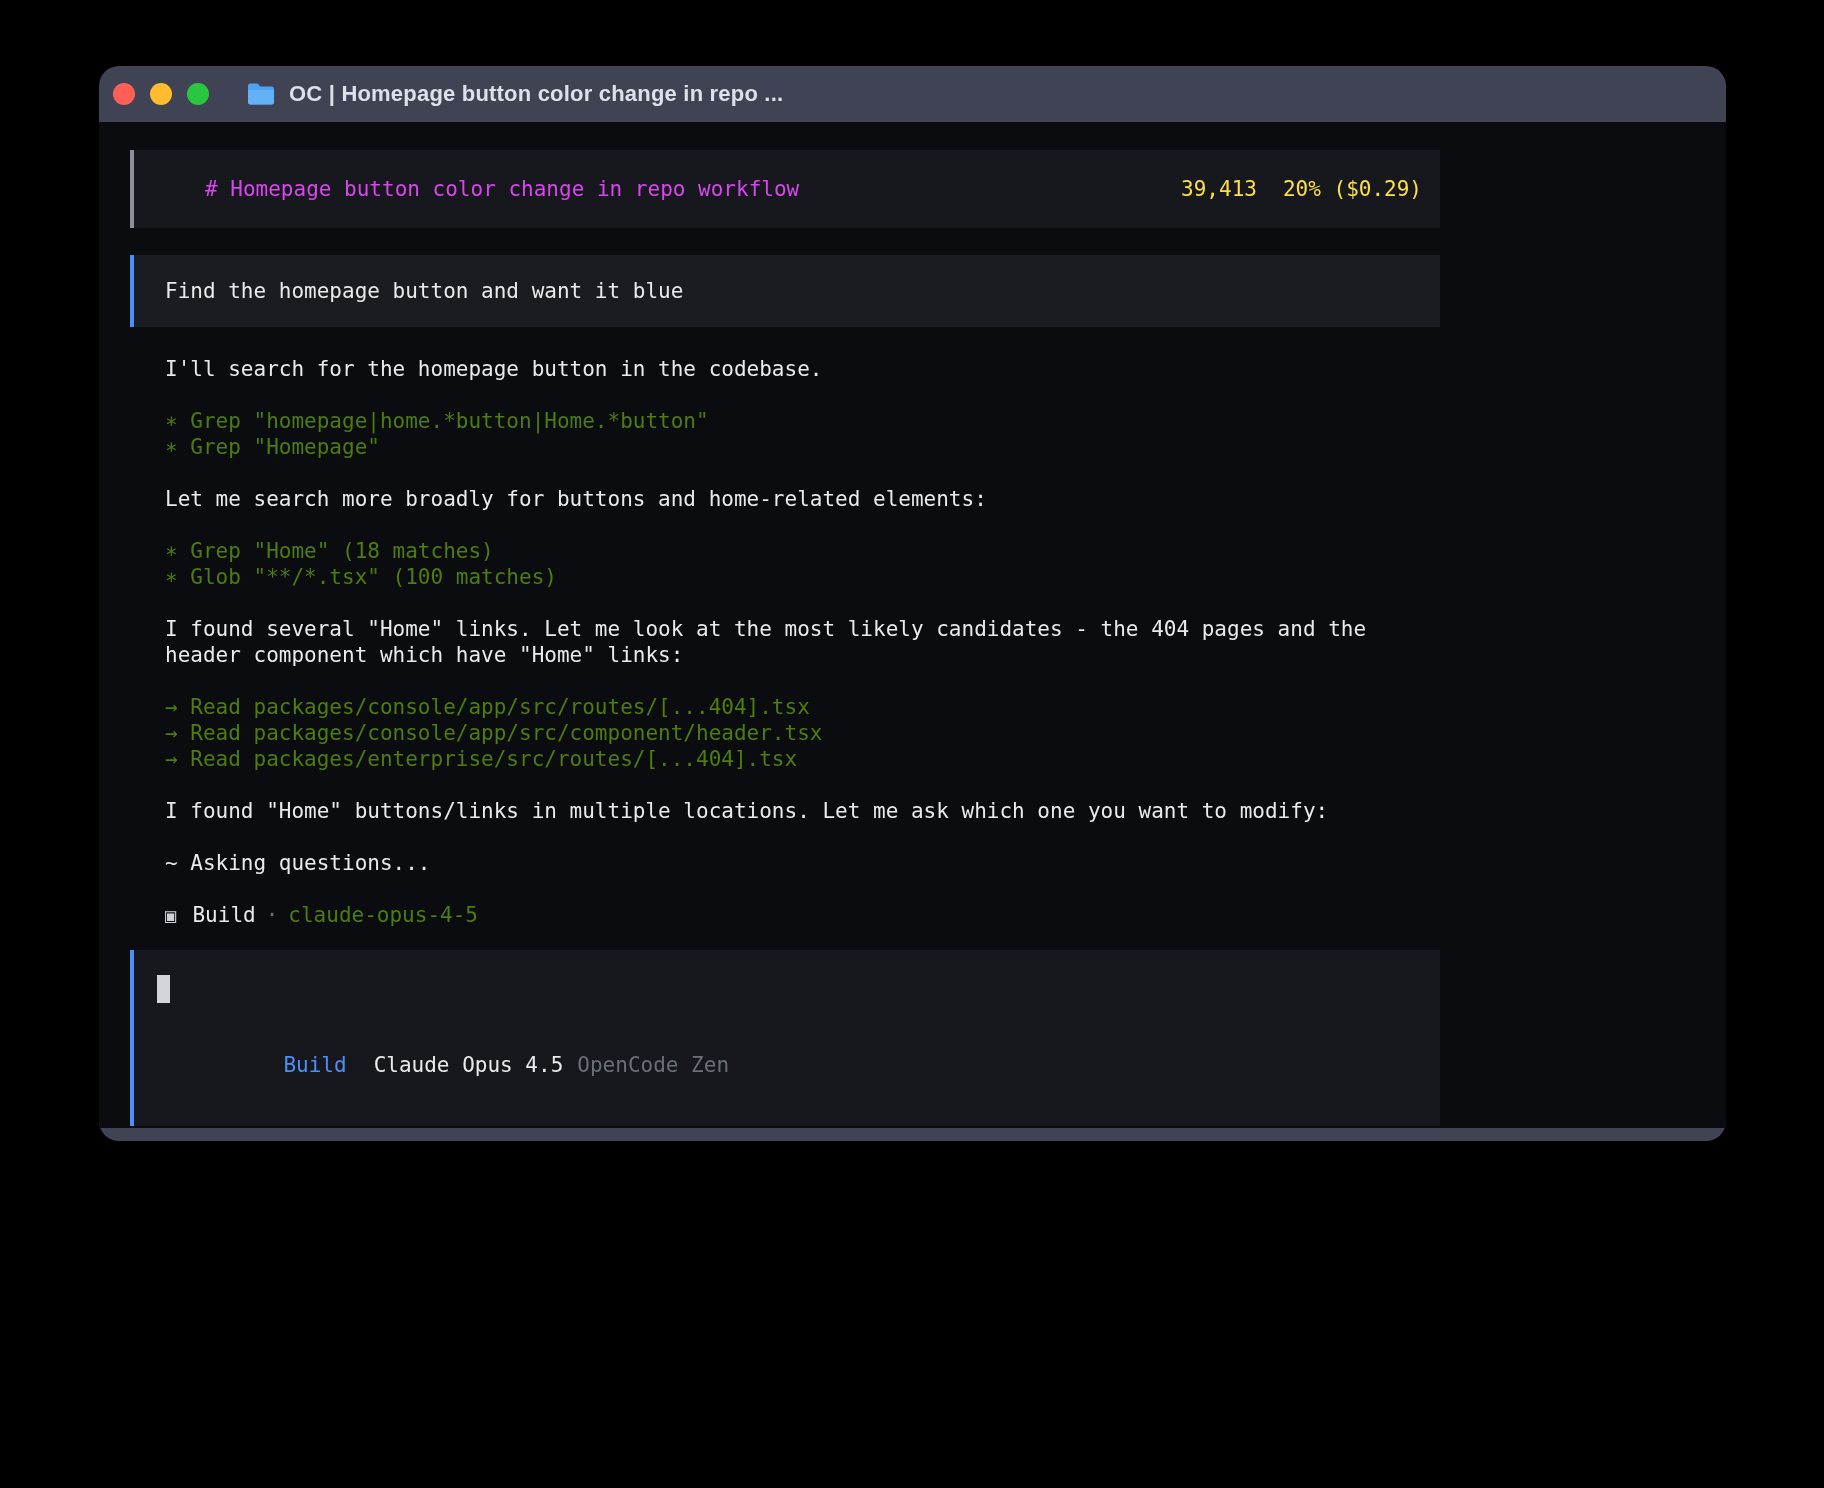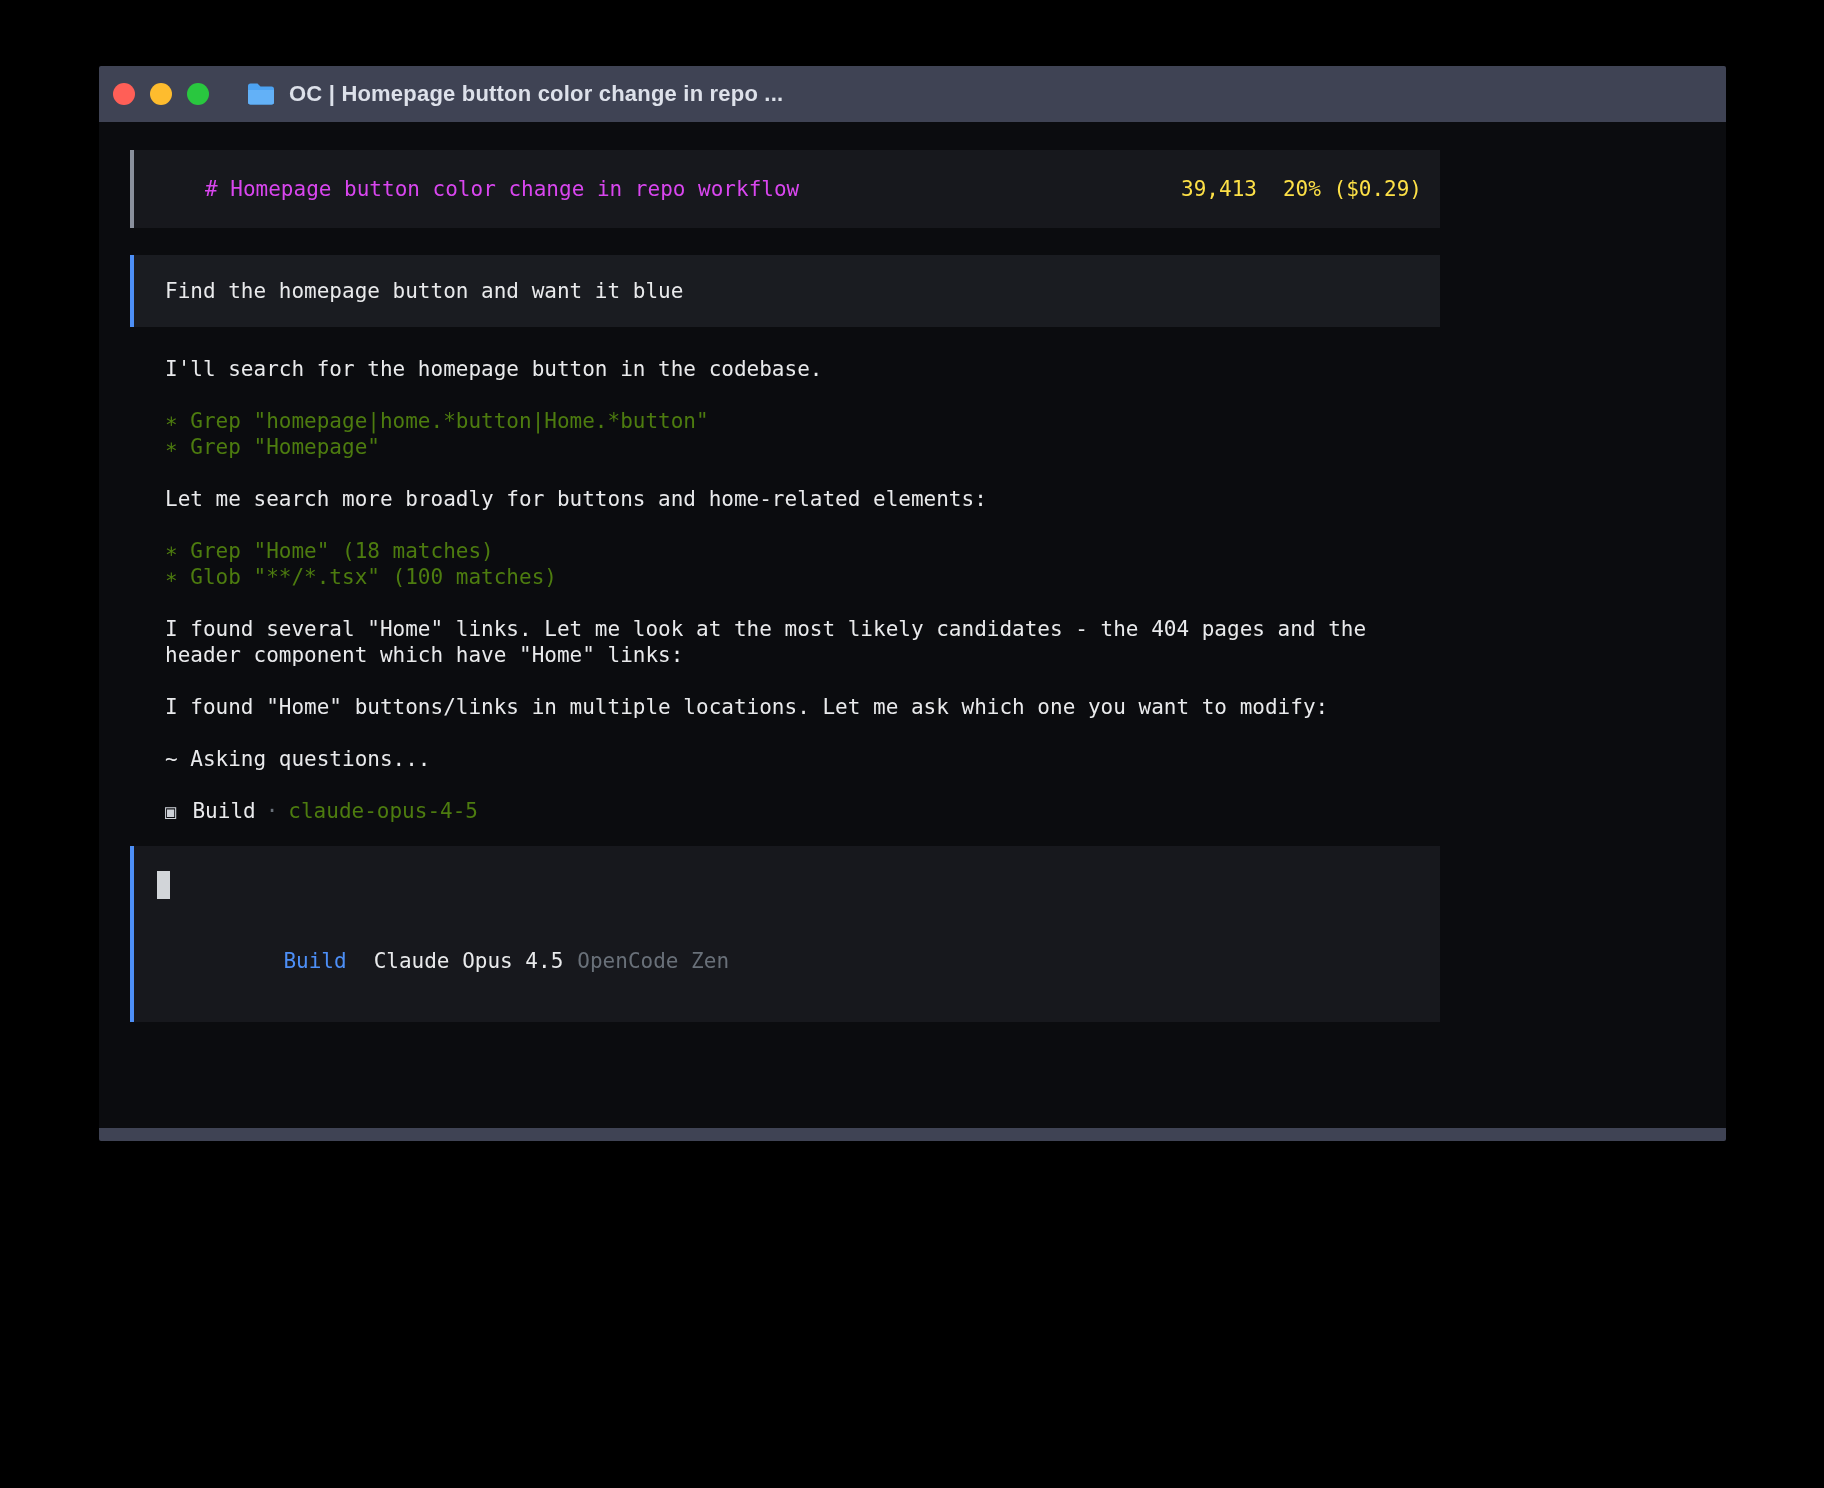--- a/index.html
+++ b/index.html
@@ -1,20 +1,20 @@
 <!DOCTYPE html>
 <html><head>
 <meta charset="utf-8">
 <style>
   * { margin:0; padding:0; box-sizing:border-box; }
   html,body { width:1824px; height:1488px; background:#000000; overflow:hidden; }
 
   .window {
     position:absolute; left:99px; top:66px; width:1627px; height:1075px;
-    background:#3f4354; border-radius:2px; overflow:hidden;
+    background:#3f4354; border-radius:20px; overflow:hidden;
     box-shadow:0 24px 70px rgba(0,0,0,.8);
   }
 
   
   .titlebar { height:56px; display:flex; align-items:center; padding:0 14px; }
   .light { width:22px; height:22px; border-radius:50%; margin-right:15px; flex:0 0 auto; }
   .light.red    { background:#ff5f57; }
   .light.yellow { background:#febc2e; }
   .light.green  { background:#29c73f; }
   .folder { margin-left:22px; margin-right:13px; display:flex; align-items:center; }
@@ -111,20 +111,25 @@
 
         <p class="block">Let me search more broadly for buttons and home-related elements:</p>
 
         <div class="block">
           <div class="dim">∗ Grep "Home" (18 matches)</div>
           <div class="dim">∗ Glob "**/*.tsx" (100 matches)</div>
         </div>
 
         <p class="block">I found several "Home" links. Let me look at the most likely candidates - the 404 pages and the header component which have "Home" links:</p>
 
+        <div class="block">
+          <div class="dim">→ Read packages/console/app/src/routes/[...404].tsx</div>
+          <div class="dim">→ Read packages/console/app/src/component/header.tsx</div>
+          <div class="dim">→ Read packages/enterprise/src/routes/[...404].tsx</div>
+        </div>
 
         <p class="block">I found "Home" buttons/links in multiple locations. Let me ask which one you want to modify:</p>
 
         <p class="block">~ Asking questions...</p>
 
         <div class="agent-line">
           <span class="agent-icon">▣</span>
           <span>Build</span>
           <span class="agent-sep">·</span>
           <span class="dim">claude-opus-4-5</span>

